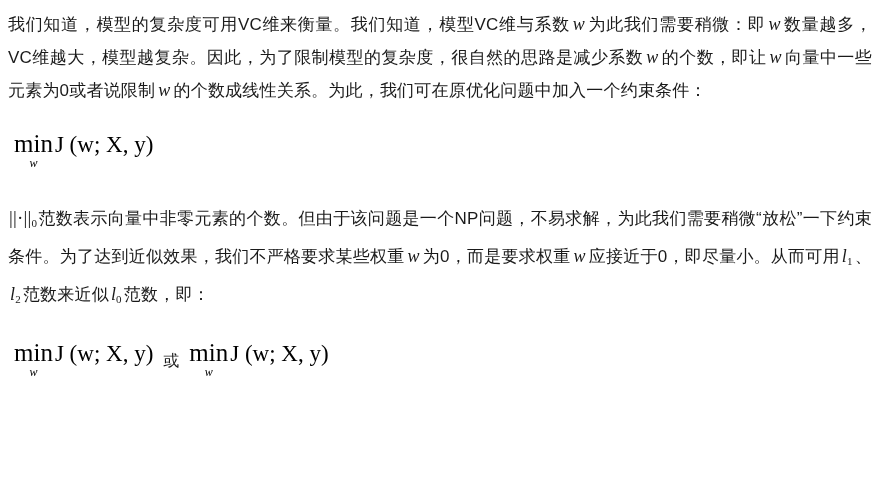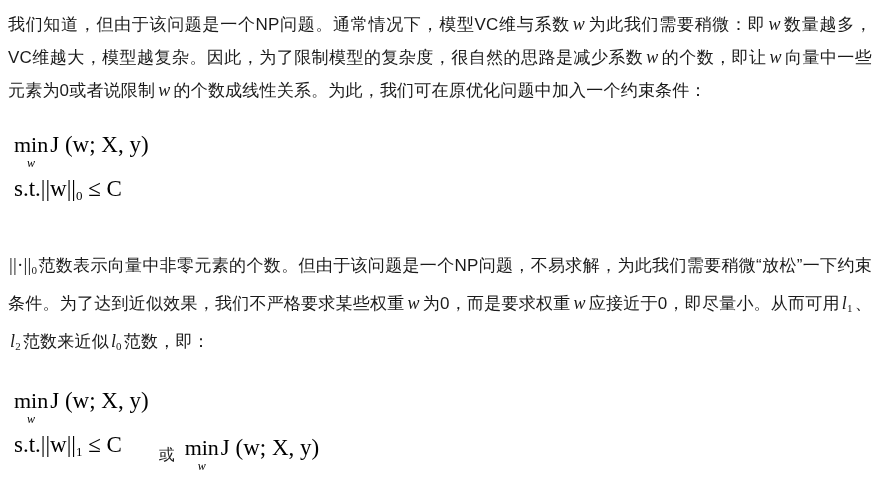--- a/index.html
+++ b/index.html
@@ -73,21 +73,21 @@
     white-space: nowrap;
   }
   .minop {
     display: inline-flex;
     flex-direction: column;
     align-items: center;
     line-height: 1;
     margin-right: 2px;
   }
   .minop .mtop {
-    font-size: 22px;
+    font-size: 25px;
     font-style: normal;
   }
   .minop .mbot {
     font-size: 12px;
     font-style: italic;
     margin-top: 1px;
   }
   .it { }
   .eq-sub { font-size: 13px; font-style: normal; vertical-align: -4px; }
   .eq-stline { font-size: 23px; line-height: 40px; white-space: nowrap; }
@@ -105,56 +105,46 @@
     padding: 0 10px 6px 10px;
     white-space: nowrap;
   }
 </style>
 </head>
 <body>
 
 <div class="page">
 
   <p class="para" id="p1">
-    <span>我们知道，但由于该问题是一个NP问题。通常情况下，模型VC维与系数</span><span class="mvar">w</span><span>为此我们需要稍微：即</span><span class="mvar">w</span><span>数量越多，VC维越大，模型越复杂。因此，为了限制模型的复杂度，很自然的思路是减少系数</span><span class="mvar">w</span><span>的个数，即让</span><span class="mvar">w</span><span>向量中一些元素为0或者说限制</span><span class="mvar">w</span><span>的个数成线性关系。为此，我们可在原优化问题中加入一个约束条件：</span>
+    <span>我们知道，模型的复杂度可用VC维来衡量。我们知道，模型VC维与系数</span><span class="mvar">w</span><span>为此我们需要稍微：即</span><span class="mvar">w</span><span>数量越多，VC维越大，模型越复杂。因此，为了限制模型的复杂度，很自然的思路是减少系数</span><span class="mvar">w</span><span>的个数，即让</span><span class="mvar">w</span><span>向量中一些元素为0或者说限制</span><span class="mvar">w</span><span>的个数成线性关系。为此，我们可在原优化问题中加入一个约束条件：</span>
   </p>
 
   <div class="eqblock">
     <div class="eqline">
       <span class="minop">
         <span class="mtop">min</span>
         <span class="mbot">w</span>
       </span>
       <span class="it">J (w; X, y)</span>
-    </div>
-    <div class="eq-stline">
-      <span class="it">s.t.</span><span class="it">||w||</span><span class="eq-sub">0</span>
-      <span>≤</span>
-      <span class="it">C</span>
     </div>
   </div>
 
   <p class="para" id="p2">
     <span class="normnot"><span>||·||</span><sub>0</sub></span><span>范数表示向量中非零元素的个数。但由于该问题是一个NP问题，不易求解，为此我们需要稍微“放松”一下约束条件。为了达到近似效果，我们不严格要求某些权重</span><span class="mvar">w</span><span>为0，而是要求权重</span><span class="mvar">w</span><span>应接近于0，即尽量小。从而可用</span><span class="msub"><span>l</span><sub>1</sub></span><span>、</span><span class="msub"><span>l</span><sub>2</sub></span><span>范数来近似</span><span class="msub"><span>l</span><sub>0</sub></span><span>范数，即：</span>
   </p>
 
   <div class="eqblock">
     <div class="eqpair">
       <div class="eqcol">
         <div class="eqline">
           <span class="minop">
             <span class="mtop">min</span>
             <span class="mbot">w</span>
           </span>
           <span class="it">J (w; X, y)</span>
-        </div>
-        <div class="eq-stline">
-          <span class="it">s.t.</span><span class="it">||w||</span><span class="eq-sub">1</span>
-          <span>≤</span>
-          <span class="it">C</span>
         </div>
       </div>
 
       <div class="orword">或</div>
 
       <div class="eqcol">
         <div class="eqline">
           <span class="minop">
             <span class="mtop">min</span>
             <span class="mbot">w</span>

